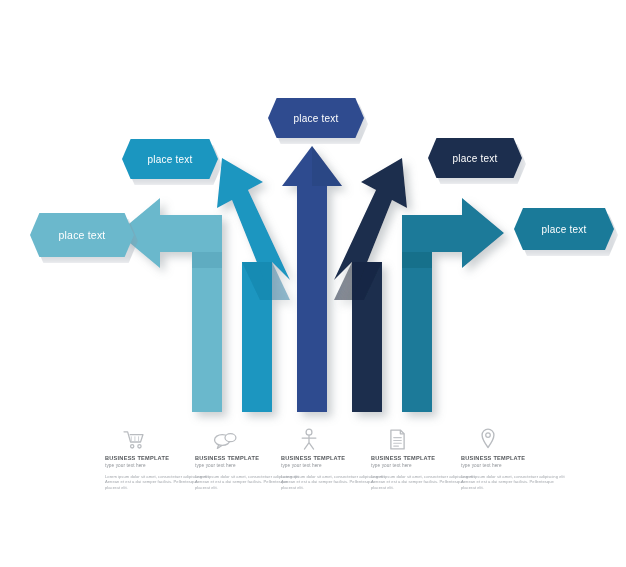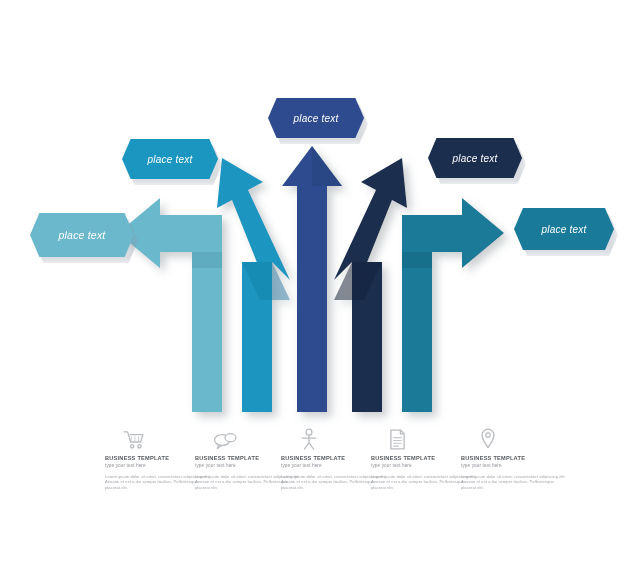--- a/index.html
+++ b/index.html
@@ -9,21 +9,20 @@
     overflow:hidden;position:relative;
   }
   #stage{position:absolute;left:0;top:0;width:626px;height:567px;}
   .svg-layer{position:absolute;left:0;top:0;width:626px;height:567px;}
 
   
   .tag{
     position:absolute;
     display:flex;align-items:center;justify-content:center;
     color:#ffffff;
-    font-style:italic;
     font-family:"Liberation Sans", sans-serif;
     white-space:nowrap;
     -webkit-clip-path:polygon(0% 50%, 9% 0%, 91% 0%, 100% 50%, 91% 100%, 9% 100%);
     clip-path:polygon(0% 50%, 9% 0%, 91% 0%, 100% 50%, 91% 100%, 9% 100%);
     letter-spacing:.2px;
   }
   .tag-shadow{
     position:absolute;
     background:rgba(140,150,160,.33);
     filter:blur(3px);

